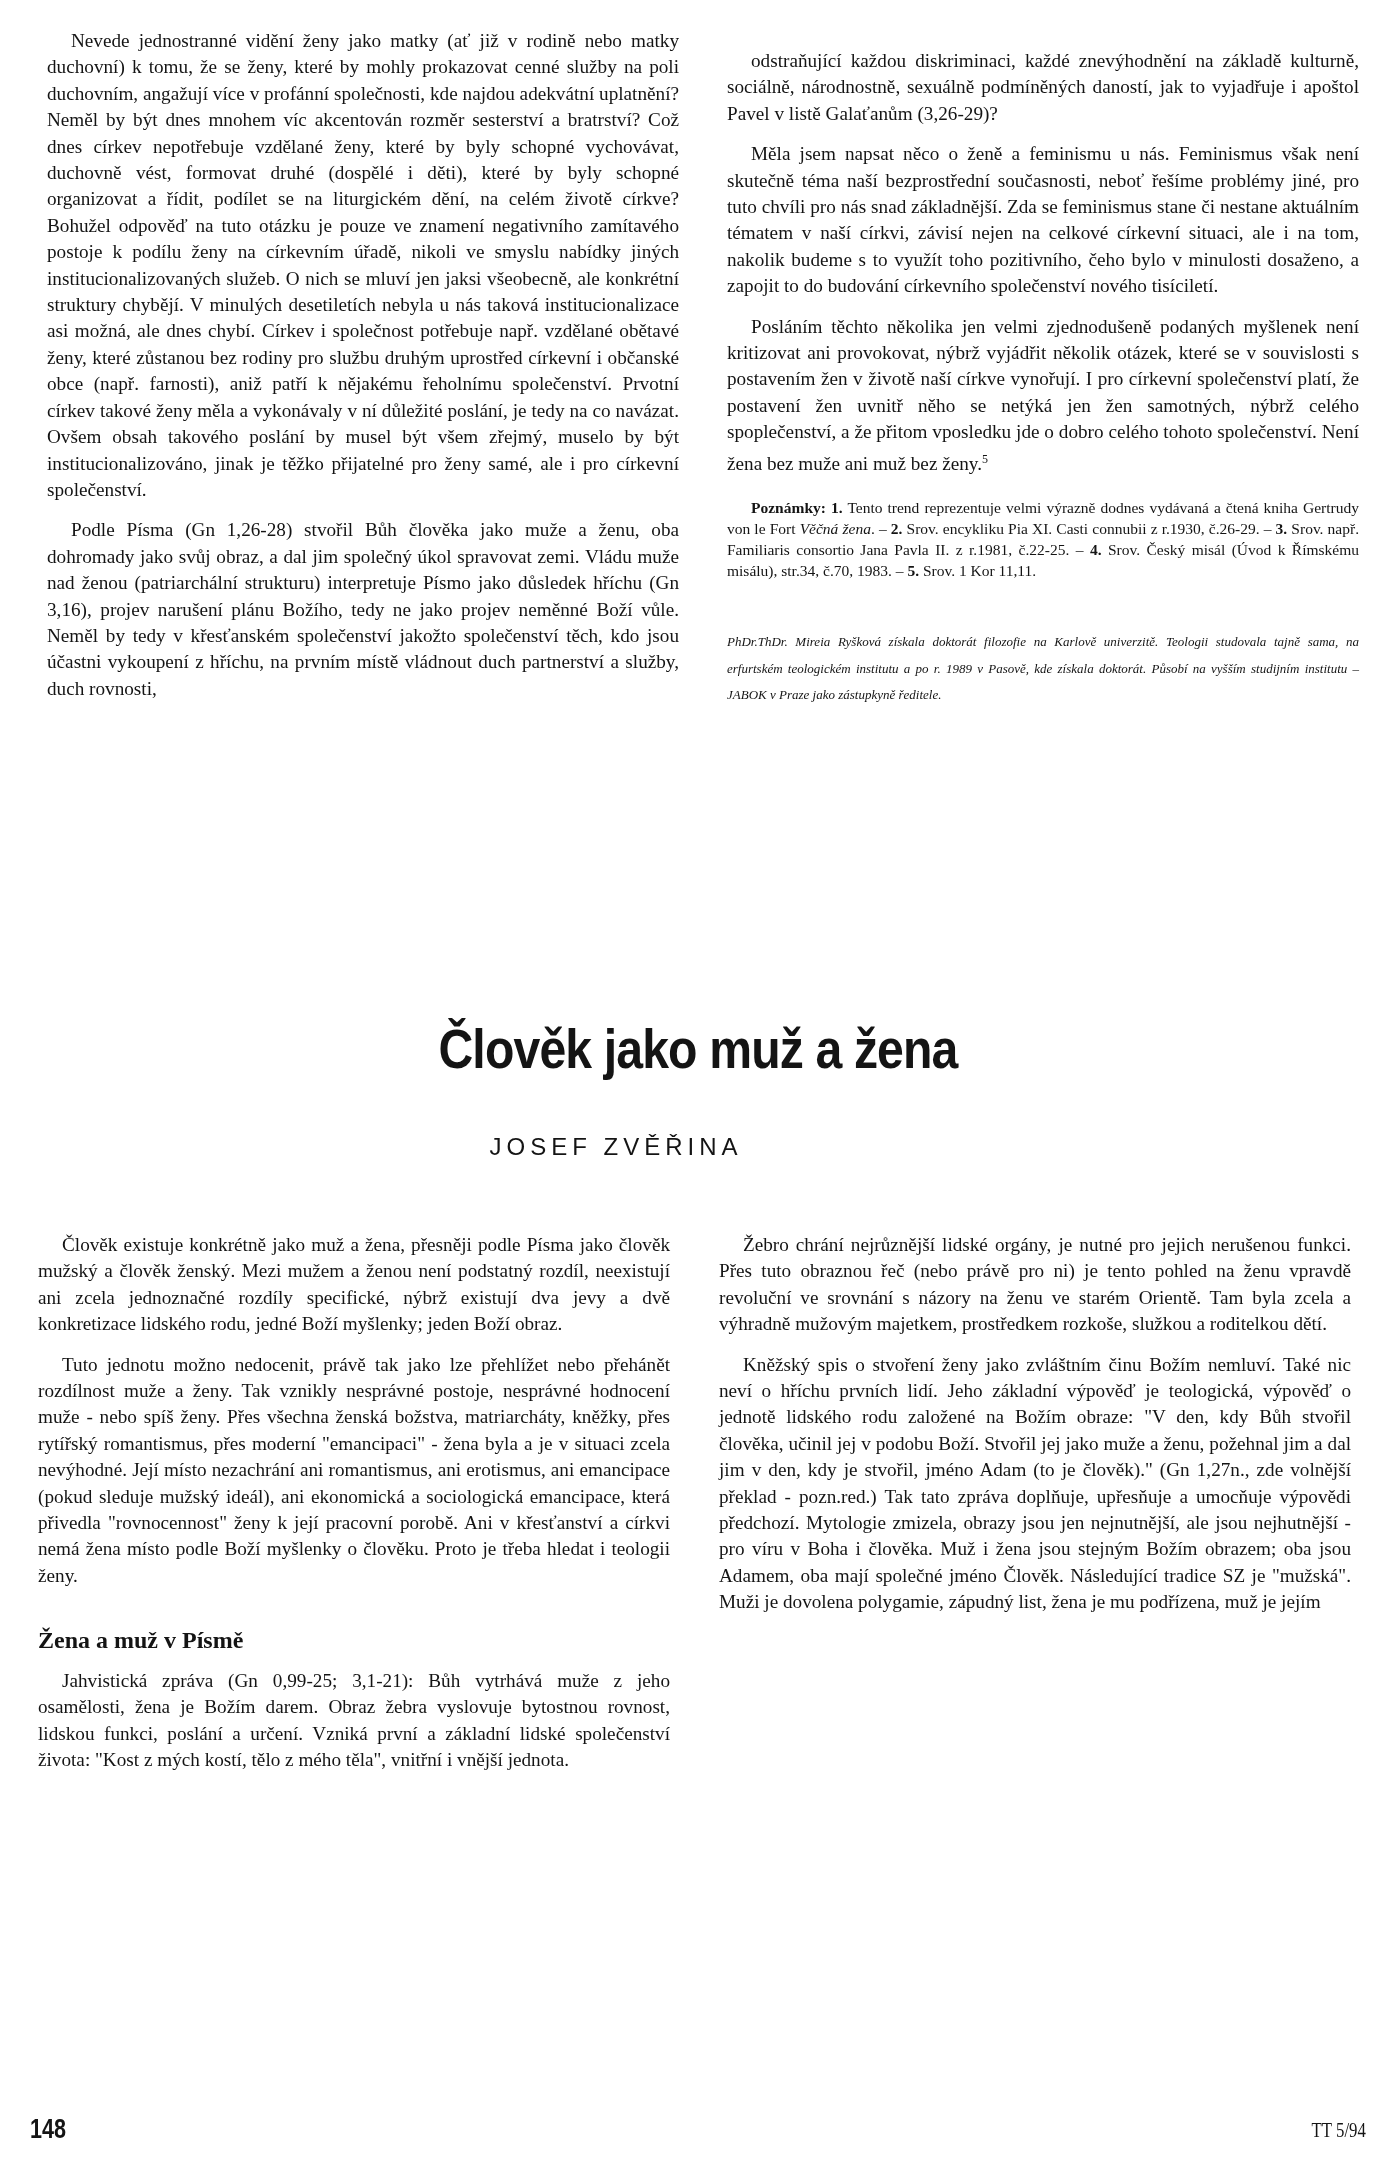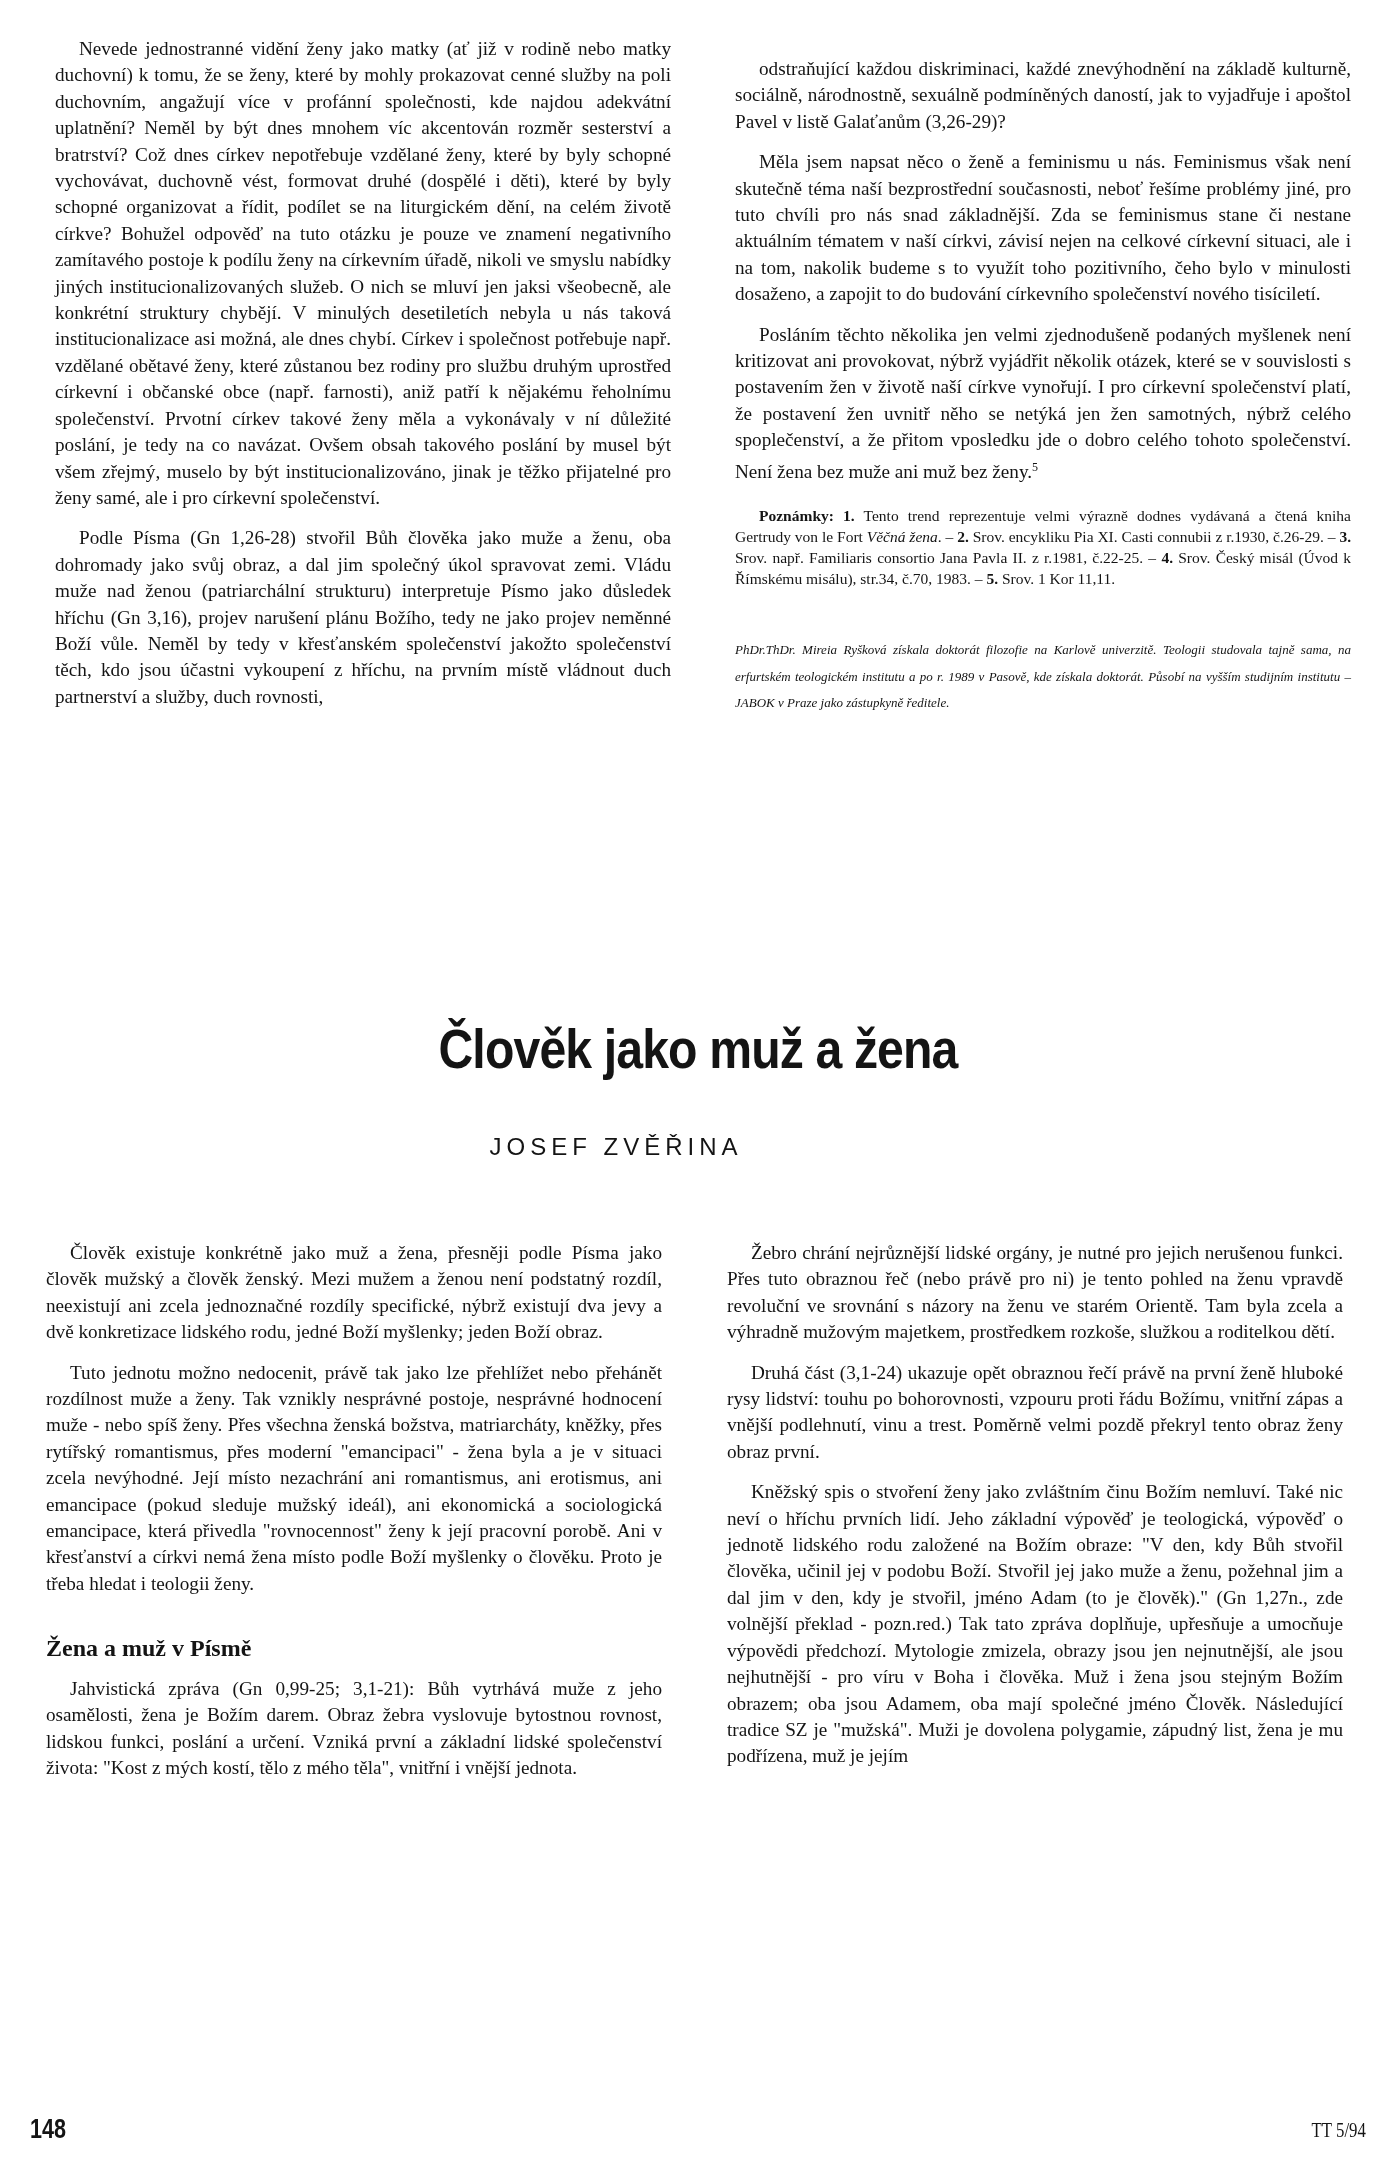--- a/index.html
+++ b/index.html
@@ -1,19 +1,19 @@
 <!DOCTYPE html>
 <html><head>
 <meta charset="utf-8">
 <style>
   html, body { margin: 0; padding: 0; background: #ffffff; }
   body { width: 1396px; height: 2161px; position: relative; overflow: hidden; color: #141414;
          font-family: "Liberation Serif", serif; }
   .col { position: absolute; font-size: 19.2px; line-height: 26.4px; text-align: justify; }
-  .col p { margin: 12px; text-indent: 24px; }
+  .col p { margin: 4px; text-indent: 24px; }
   .col p + p { margin-top: 14px; }
   #top-left { left: 43px; top: 24px; width: 640px; }
   #top-right { left: 723px; top: 44px; width: 640px; }
   #bot-left { left: 34px; top: 1228px; width: 640px; }
   #bot-right { left: 715px; top: 1228px; width: 640px; }
   .notes { font-size: 15.5px; line-height: 21px; text-indent: 24px; margin-top: 20px !important; text-align: justify; }
   .notes b { font-weight: bold; }
   .notes i { font-style: italic; }
   .bio { font-style: italic; font-size: 13px; line-height: 26.4px; text-indent: 0 !important; margin-top: 48px !important; }
   .title { position: absolute; left: 0; width: 1396px; top: 1016px; text-align: center;
@@ -61,18 +61,17 @@
 
 <div id="bot-left" class="col">
   <p>Člověk existuje konkrétně jako muž a žena, přesněji podle Písma jako člověk mužský a člověk ženský. Mezi mužem a ženou není podstatný rozdíl, neexistují ani zcela jednoznačné rozdíly specifické, nýbrž existují dva jevy a dvě konkretizace lidského rodu, jedné Boží myšlenky; jeden Boží obraz.</p>
   <p>Tuto jednotu možno nedocenit, právě tak jako lze přehlížet nebo přehánět rozdílnost muže a ženy. Tak vznikly nesprávné postoje, nesprávné hodnocení muže - nebo spíš ženy. Přes všechna ženská božstva, matriarcháty, kněžky, přes rytířský romantismus, přes moderní "emancipaci" - žena byla a je v situaci zcela nevýhodné. Její místo nezachrání ani romantismus, ani erotismus, ani emancipace (pokud sleduje mužský ideál), ani ekonomická a sociologická emancipace, která přivedla "rovnocennost" ženy k její pracovní porobě. Ani v křesťanství a církvi nemá žena místo podle Boží myšlenky o člověku. Proto je třeba hledat i teologii ženy.</p>
   <p class="subhead">Žena a muž v Písmě</p>
   <p>Jahvistická zpráva (Gn 0,99-25; 3,1-21): Bůh vytrhává muže z jeho osamělosti, žena je Božím darem. Obraz žebra vyslovuje bytostnou rovnost, lidskou funkci, poslání a určení. Vzniká první a základní lidské společenství života: "Kost z mých kostí, tělo z mého těla", vnitřní i vnější jednota.</p>
 </div>
 
 <div id="bot-right" class="col">
   <p>Žebro chrání nejrůznější lidské orgány, je nutné pro jejich nerušenou funkci. Přes tuto obraznou řeč (nebo právě pro ni) je tento pohled na ženu vpravdě revoluční ve srovnání s názory na ženu ve starém Orientě. Tam byla zcela a výhradně mužovým majetkem, prostředkem rozkoše, služkou a roditelkou dětí.</p>
-  <p>Druhá část (3,1-24) ukazuje opět obraznou řečí právě na první ženě hluboké rysy lidství: touhu po bohorovnosti, vzpouru proti řádu Božímu, vnitřní zápas a vnější podlehnutí, vinu a trest. Poměrně velmi pozdě překryl tento obraz ženy obraz první.</p>
   <p>Kněžský spis o stvoření ženy jako zvláštním činu Božím nemluví. Také nic neví o hříchu prvních lidí. Jeho základní výpověď je teologická, výpověď o jednotě lidského rodu založené na Božím obraze: "V den, kdy Bůh stvořil člověka, učinil jej v podobu Boží. Stvořil jej jako muže a ženu, požehnal jim a dal jim v den, kdy je stvořil, jméno Adam (to je člověk)." (Gn 1,27n., zde volnější překlad - pozn.red.) Tak tato zpráva doplňuje, upřesňuje a umocňuje výpovědi předchozí. Mytologie zmizela, obrazy jsou jen nejnutnější, ale jsou nejhutnější - pro víru v Boha i člověka. Muž i žena jsou stejným Božím obrazem; oba jsou Adamem, oba mají společné jméno Člověk. Následující tradice SZ je "mužská". Muži je dovolena polygamie, zápudný list, žena je mu podřízena, muž je jejím</p>
 </div>
 
 <div class="page-num">148</div>
 <div class="issue">TT 5/94</div>
 
 </body></html>

